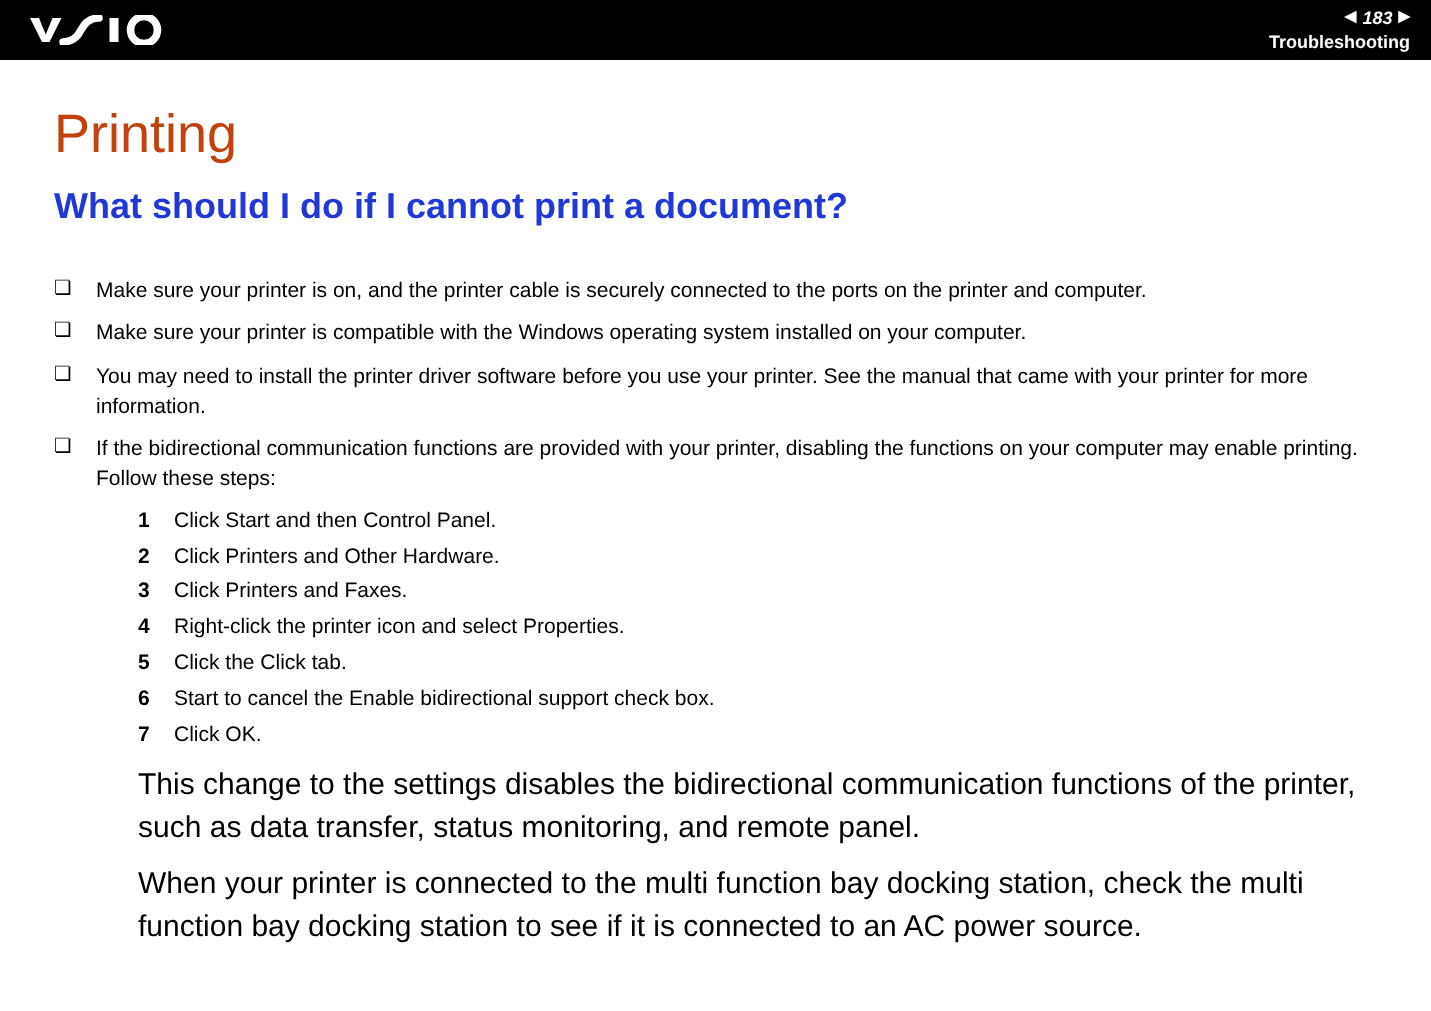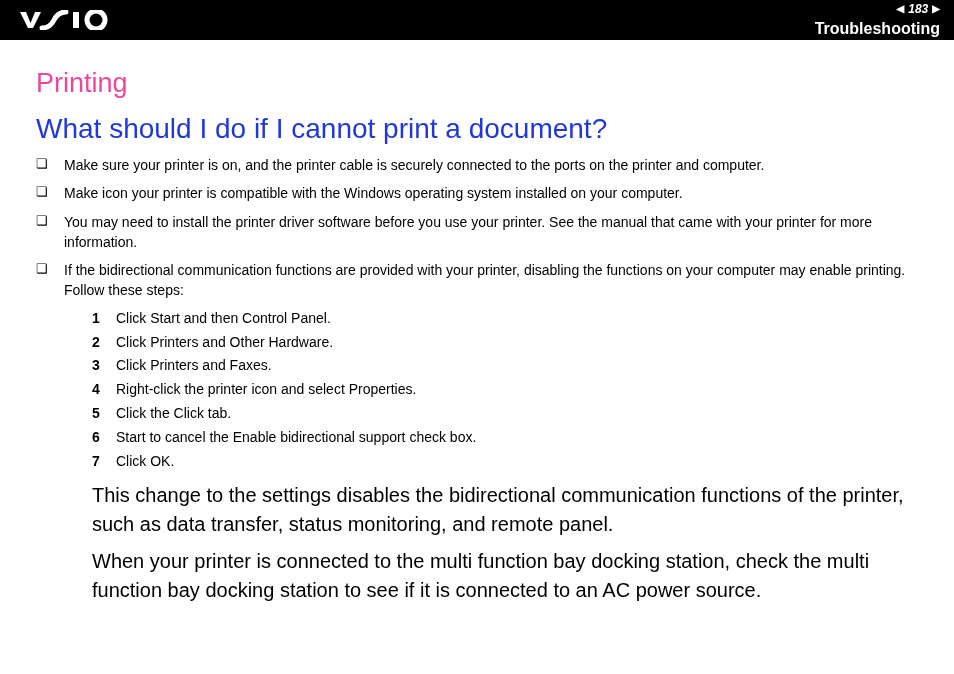--- a/index.html
+++ b/index.html
@@ -37,37 +37,37 @@
   .page-nav {
     display: flex;
     align-items: center;
     gap: 4px;
     font-style: italic;
     font-weight: bold;
   }
   .page-nav .arrow { font-style: normal; font-size: 10px; }
   .section-label {
     font-weight: bold;
-    font-size: 16px;
+    font-size: 12px;
     margin-top: 2px;
   }
   .content {
     padding: 28px 36px 20px 36px;
   }
   h1.page-title {
-    font-size: 27px;
+    font-size: 36px;
     font-weight: normal;
-    color: #ec4899;
+    color: #c2410c;
     margin-bottom: 14px;
   }
   h2.subtitle {
-    font-size: 28px;
-    font-weight: normal;
+    font-size: 24px;
+    font-weight: bold;
     color: #2038d8;
-    margin-bottom: 10px;
+    margin-bottom: 31px;
   }
   ul.bullets {
     list-style: none;
     padding-left: 0;
   }
   ul.bullets > li {
     position: relative;
     padding-left: 28px;
     font-size: 14px;
     line-height: 1.45;
@@ -125,21 +125,21 @@
     <div class="section-label">Troubleshooting</div>
   </div>
 </div>
 
 <div class="content">
   <h1 class="page-title">Printing</h1>
   <h2 class="subtitle">What should I do if I cannot print a document?</h2>
 
   <ul class="bullets">
     <li>Make sure your printer is on, and the printer cable is securely connected to the ports on the printer and computer.</li>
-    <li>Make icon your printer is compatible with the Windows operating system installed on your computer.</li>
+    <li>Make sure your printer is compatible with the Windows operating system installed on your computer.</li>
     <li>You may need to install the printer driver software before you use your printer. See the manual that came with your printer for more information.</li>
     <li>
       <span>If the bidirectional communication functions are provided with your printer, disabling the functions on your computer may enable printing. Follow these steps:</span>
       <ol class="steps">
         <li>
             <span class="num">1</span>
             <span><span>Click </span><b>Start</b><span> and then </span><b>Control Panel</b><span>.</span></span>
           </li>
         <li>
             <span class="num">2</span>

